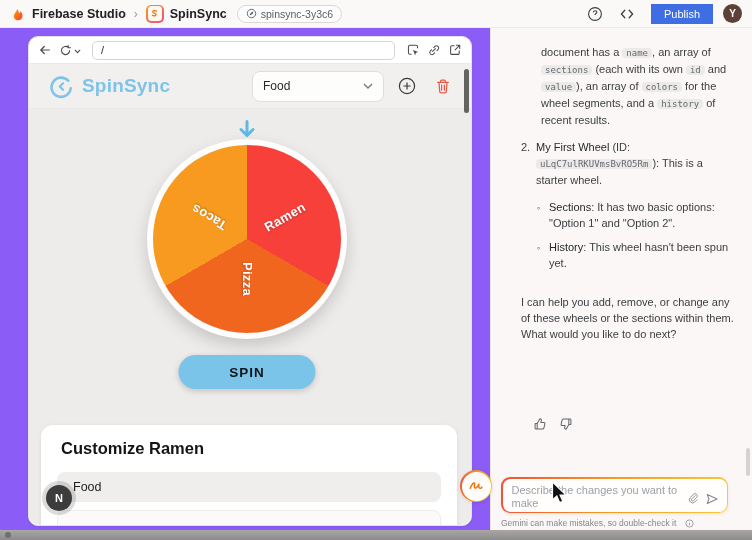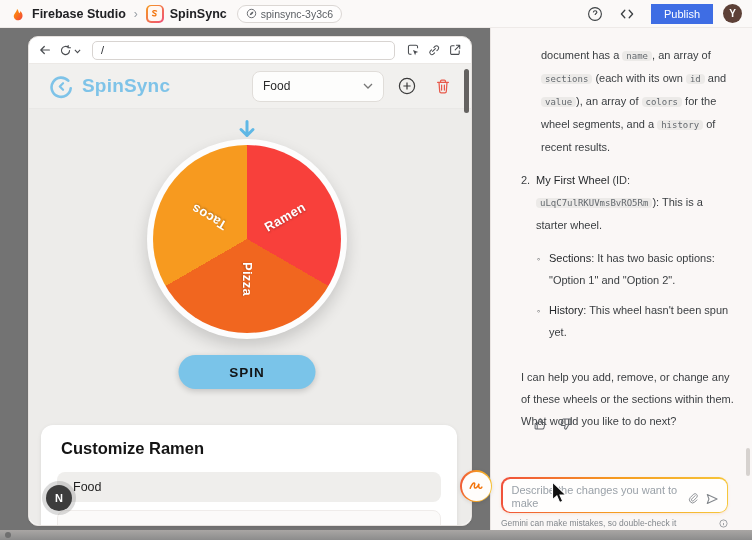--- a/index.html
+++ b/index.html
@@ -1,17 +1,17 @@
 <!DOCTYPE html>
 <html style="--accent-blue: #7EC3E8; --publish-blue: #3E6DE4; --trash-red: #E8594A; --spin-button: #7AC4E9; --wheel-pointer: #5FB8E6; --gemini-grad: linear-gradient(100deg,#F0503C,#F59C20,#F6C83C);"><head>
 <meta charset="utf-8">
 <style>
   *{box-sizing:border-box;margin:0;padding:0}
   html,body{background:#e8e4e2;font-family:"Liberation Sans",sans-serif}
-  .screen{position:relative;width:752px;height:540px;background:#737373;overflow:hidden}
+  .screen{position:relative;width:752px;height:540px;background:#8b5cf6;overflow:hidden}
 
   
   .topbar{position:absolute;top:0;left:0;right:0;height:28px;background:#FBF9F8;
     border-bottom:1px solid #EEEAE8;display:flex;align-items:center;padding:0 10px;z-index:30}
   .topbar .brand{font-size:12.5px;font-weight:700;color:#202124;margin:0 8px 0 7px}
   .crumb-sep{color:#9AA0A6;font-size:12px;margin-right:8px}
   .app-ic{width:18px;height:18px;border-radius:5px;background:linear-gradient(135deg,#F59C20,#EF4E7B);
     display:flex;align-items:center;justify-content:center;margin-right:6px}
   .app-ic .inner{width:14.5px;height:14.5px;border-radius:3.5px;background:#FFF7F2;display:flex;align-items:center;justify-content:center}
   .topbar .appname{font-size:12.5px;font-weight:700;color:#202124;margin-right:10px}
@@ -57,21 +57,21 @@
   .sec-input{margin-top:14px;height:30px;background:#EFEEEC;border-radius:8px;display:flex;align-items:center;
     padding:0 16px;font-size:12.5px;color:#1F1F1F}
   .sec-input.ghost{margin-top:8px;background:#FBFAF9;border:1px solid #EFECEA}
   .n-badge{position:absolute;left:5px;top:60px;width:26px;height:26px;border-radius:50%;background:#3C3C3C;
     color:#fff;font-size:11px;font-weight:700;display:flex;align-items:center;justify-content:center;
     box-shadow:0 0 0 4px rgba(90,90,90,.22)}
 
   
   .chat{position:absolute;left:490px;top:28px;width:262px;height:502px;background:#FAF7F6;border-left:1px solid #EAE5E3}
   .chat-scroll{position:absolute;top:6px;left:0;right:10px;bottom:96px;padding:10px 8px 0 30px;
-    font-size:11px;line-height:22px;color:#3A3E41;overflow:hidden}
+    font-size:11px;line-height:16px;color:#3A3E41;overflow:hidden}
   .blk{display:flex;margin-bottom:11px}
   .blk .marker{flex:0 0 15px;color:#3A3E41}
   .blk.continuation{margin-left:20px}
   .blk.bullet{margin-left:16px;margin-bottom:8px}
   .blk.bullet .marker{flex:0 0 12px;font-size:9px;transform:translateY(1px)}
   .blk.paragraph{margin-top:23px}
   .blk .content{flex:1;min-width:0}
   .b{font-weight:400;color:#26292C}
   code.chip{font-family:"DejaVu Sans Mono",monospace;font-size:9px;background:#ECEAE8;color:#64696E;
     padding:0 4px;border-radius:4px;white-space:nowrap}
@@ -88,21 +88,21 @@
   .gem-border{border-radius:9px;background:var(--gemini-grad,linear-gradient(100deg,#F0503C,#F59C20,#F6C83C));
     padding:1.5px;box-shadow:0 1px 3px rgba(243,112,33,.15)}
   .chat-input{position:relative;background:#FFFEFD;border-radius:7.5px;height:33px}
   .chat-input textarea{width:100%;height:100%;border:none;outline:none;resize:none;background:transparent;
     font-family:inherit;font-size:11px;line-height:13px;color:#3A3E41;padding:5px 46px 4px 9px;overflow:hidden}
   .chat-input textarea::placeholder{color:#9AA1A8}
   .in-ic{position:absolute;display:inline-flex;color:#83878C;cursor:pointer}
   .ic-attach{right:28px;bottom:7px}
   .ic-send{right:8px;bottom:6px}
   .disclaimer{margin-top:5px;text-align:center;font-size:8.5px;color:#82878C;display:flex;
-    align-items:center;justify-content:space-between;gap:9px}
+    align-items:center;justify-content:flex-start;gap:9px}
 
   
   .bottom-strip{position:absolute;left:0;right:0;top:530px;height:10px;background:linear-gradient(180deg,#A9A6A4,#8C8C8C)}
   .strip-dot{position:absolute;left:5px;top:2px;width:6px;height:6px;border-radius:50%;background:#6F6F6F}
   .mouse-cursor{position:absolute;left:551px;top:481px;z-index:50;pointer-events:none}
 </style>
 </head>
 <body>
 
 <div class="screen">

